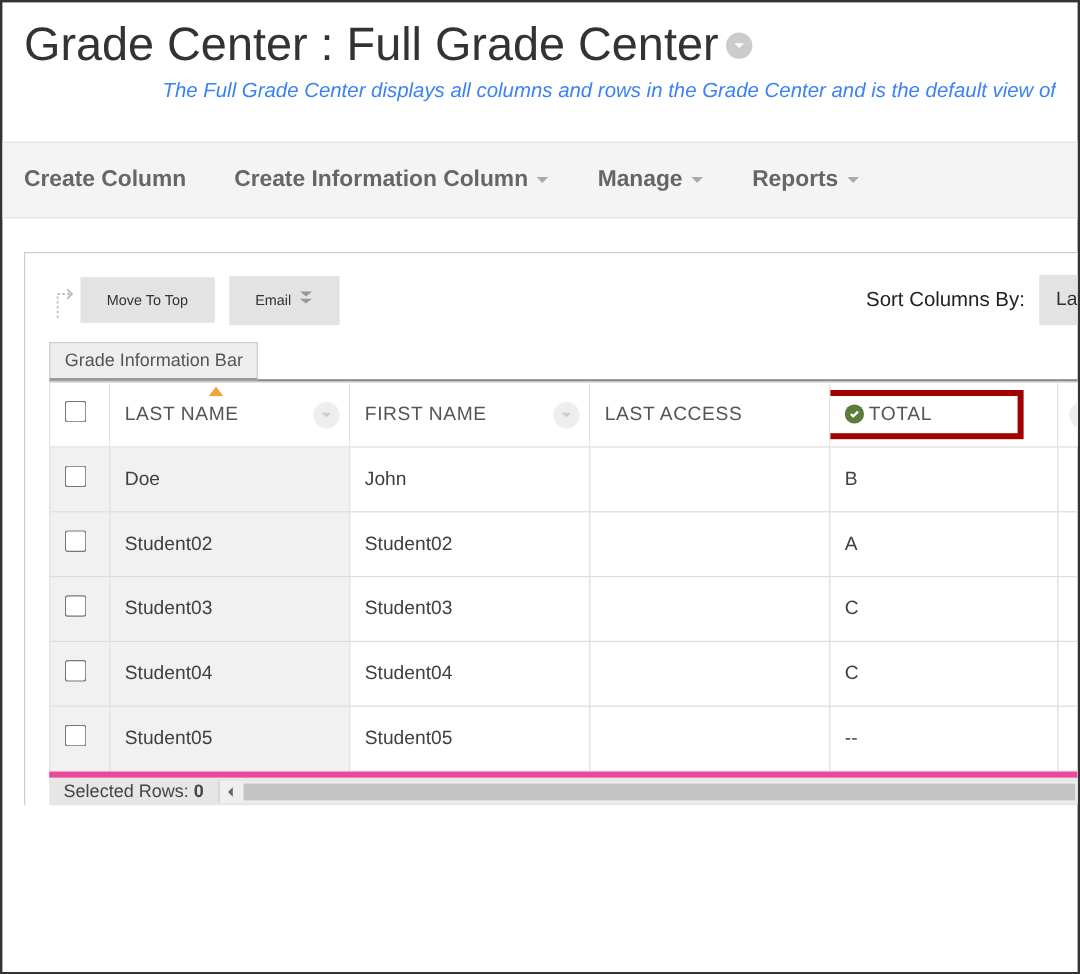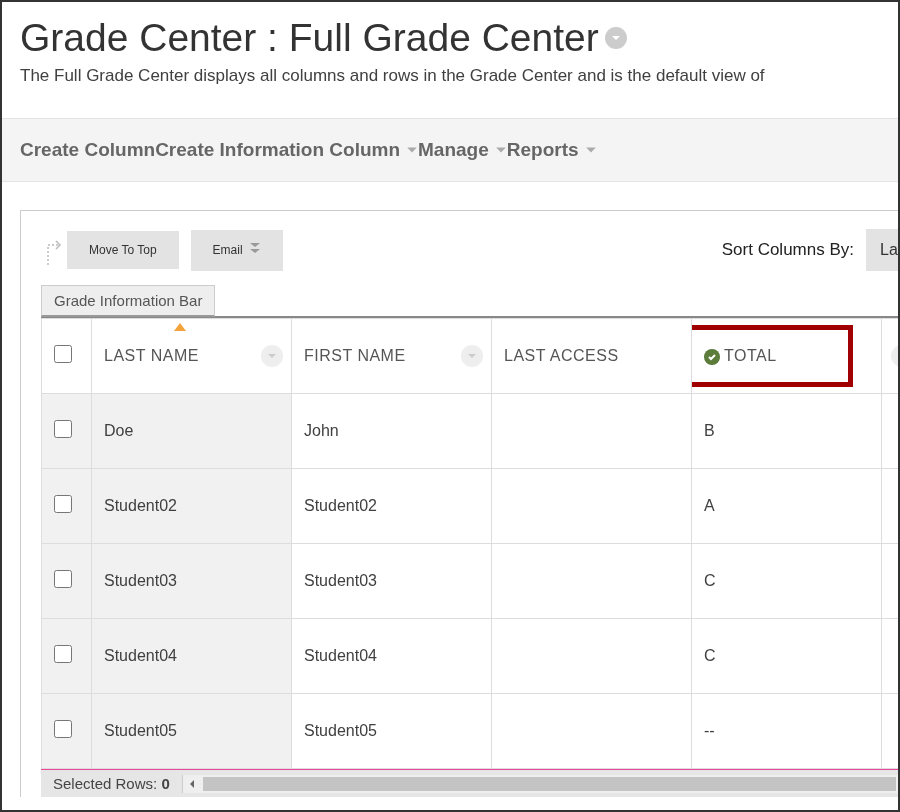--- a/index.html
+++ b/index.html
@@ -29,33 +29,36 @@
       width: 22px;
       height: 22px;
       background: #ccc;
       border-radius: 50%;
       display: inline-flex;
       align-items: center;
       justify-content: center;
     }
     .title-chevron-icon svg { fill: #fff; }
     .page-desc {
-      color: #404040;
+      font-style: italic;
+      color: #3b82f6;
       font-size: 17px;
       margin-top: 6px;
       white-space: nowrap;
       overflow: hidden;
+      text-align: right;
     }
     .action-bar {
       background: #f4f4f4;
       border-top: 1px solid #e3e3e3;
       border-bottom: 1px solid #e3e3e3;
       margin-top: 24px;
       padding: 20px 18px;
       display: flex;
+      gap: 40px;
       align-items: center;
       flex-wrap: nowrap;
     }
     .action-item {
       font-size: 19px;
       font-weight: 600;
       color: #666;
       display: inline-flex;
       align-items: center;
       gap: 6px;
@@ -134,21 +137,21 @@
     }
     table.grid {
       border-collapse: collapse;
       width: 100%;
       table-layout: fixed;
     }
     table.grid th, table.grid td {
       border: 1px solid #ddd;
       text-align: left;
       font-size: 16px;
-      height: 75px;
+      height: 54px;
       padding: 12px 12px;
       white-space: nowrap;
       overflow: hidden;
     }
     table.grid th {
       background: #fff;
       color: #555;
       font-weight: 400;
       letter-spacing: 0.5px;
       position: relative;
@@ -198,21 +201,21 @@
       background: radial-gradient(circle at 50% 50%, #5b7c3a 60%, #3d5526 100%);
       border-radius: 50%;
       align-items: center;
       justify-content: center;
       margin-right: 4px;
       vertical-align: middle;
     }
     .check-icon svg { stroke: #fff; fill: none; }
     .footer-bar {
       background: #e6e6e6;
-      border-top: 1px solid #ec4899;
+      border-top: 5px solid #ec4899;
       display: flex;
       align-items: center;
       margin-top: 0;
       height: 28px;
     }
     .selected-rows {
       padding: 4px 12px;
       font-size: 15px;
       color: #444;
       flex: 0 0 auto;

